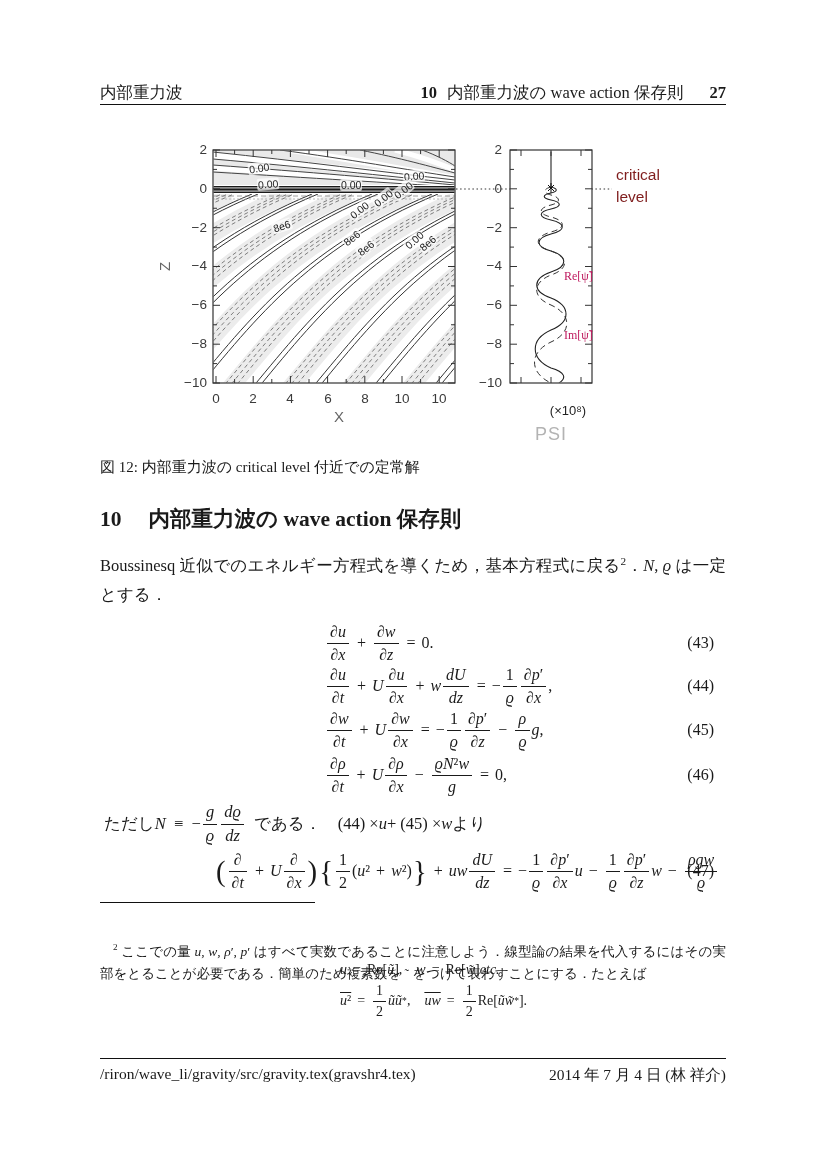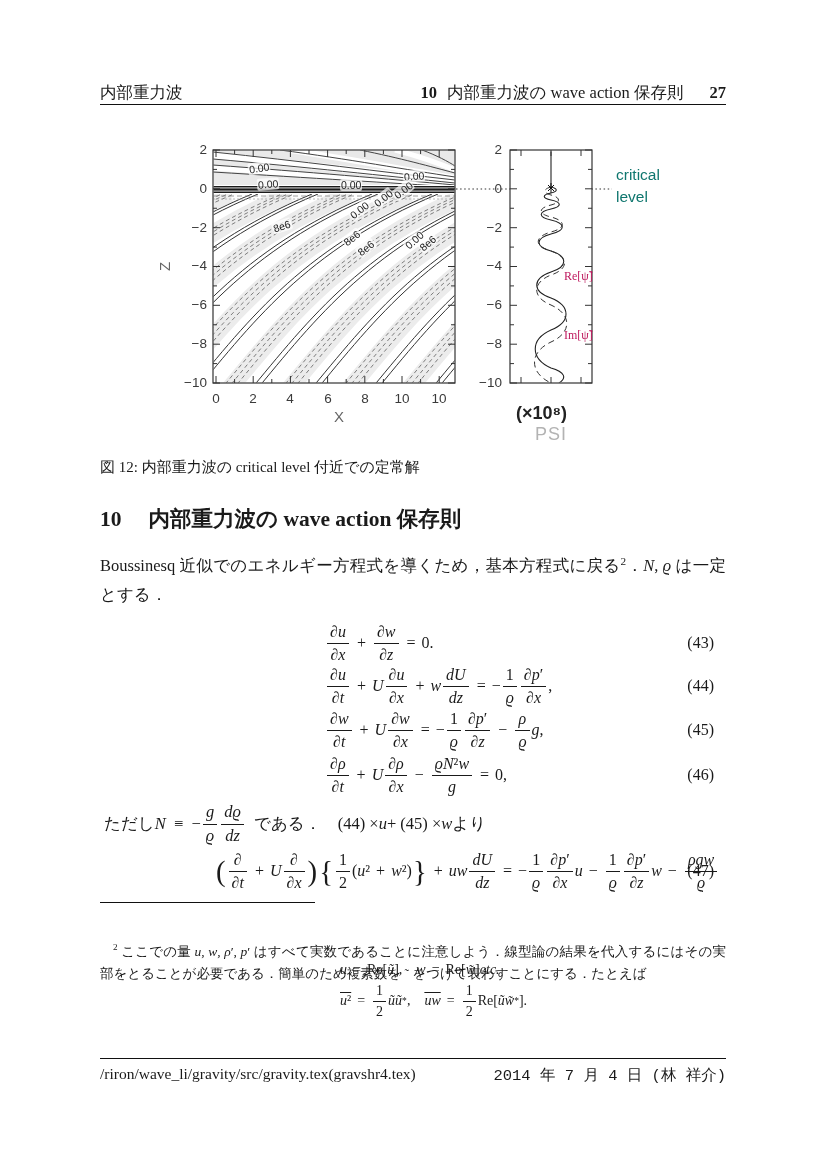--- a/index.html
+++ b/index.html
@@ -14,22 +14,22 @@
   .hrule{position:absolute;left:100px;top:104px;width:626px;border-top:1.4px solid #111;}
   
   .fig{position:absolute;left:160px;top:140px;width:560px;height:312px;}
   .fig .tk{position:absolute;font-family:"Liberation Sans","DejaVu Sans",sans-serif;
            font-size:13.5px;color:#3a3a3a;width:34px;text-align:right;line-height:18px;}
   .fig .tkx{width:22px;text-align:center;}
   .fig .axl{position:absolute;font-family:"Liberation Sans","DejaVu Sans",sans-serif;color:#666;font-size:15px;}
   .fig .clabel{position:absolute;font-family:"Liberation Sans","DejaVu Sans",sans-serif;
                font-size:10.5px;color:#222;background:rgba(255,255,255,.72);padding:0 1px;border-radius:2px;white-space:nowrap;}
   .fig .mathlabel{position:absolute;font-size:12px;color:#be185d;white-space:nowrap;}
-  .fig .crit{position:absolute;font-family:"Liberation Sans","DejaVu Sans",sans-serif;font-size:15.5px;color:#0f766e;}
-  .fig .unit{position:absolute;font-family:"Liberation Sans","DejaVu Sans",sans-serif;font-size:18px;color:#222;width:70px;text-align:left;font-weight:bold;}
+  .fig .crit{position:absolute;font-family:"Liberation Sans","DejaVu Sans",sans-serif;font-size:15.5px;color:#7f1d1d;}
+  .fig .unit{position:absolute;font-family:"Liberation Sans","DejaVu Sans",sans-serif;font-size:13px;color:#222;width:70px;text-align:right;}
   .fig .psi{position:absolute;font-family:"Liberation Sans","DejaVu Sans",sans-serif;font-size:18px;color:#b3b3b3;width:70px;text-align:center;letter-spacing:1px;}
   .fcap{position:absolute;left:100px;top:458px;width:626px;font-size:15px;}
   
   .sec{position:absolute;left:100px;top:504px;width:626px;display:flex;align-items:baseline;font-weight:bold;font-size:21.5px;}
   .sec .sn{margin-right:27px;}
   .para{position:absolute;left:100px;top:551px;width:626px;font-size:16.5px;line-height:1.78;text-align:justify;}
   sup{font-size:68%;}
   i{font-style:italic;}
   
   .eqrow{position:absolute;left:100px;width:626px;display:flex;align-items:center;font-size:16px;}
@@ -41,21 +41,21 @@
   .op{margin:0 6px;}
   .big{font-size:180%;font-weight:300;line-height:1;margin:0 1px;}
   .ovl{text-decoration:overline;}
   
   .fnrule{position:absolute;left:100px;top:902px;width:215px;border-top:1.2px solid #111;}
   .fn{position:absolute;left:100px;top:907px;width:626px;font-size:13.5px;line-height:1.68;text-align:justify;text-indent:13px;margin-top:33px;}
   .fneq{position:absolute;left:100px;width:626px;display:flex;align-items:center;font-size:14px;}
   
   .ftrule{position:absolute;left:100px;top:1058px;width:626px;border-top:1.3px solid #111;}
   .ftr{position:absolute;left:100px;top:1065px;width:626px;display:flex;font-size:15.5px;}
-  .ftr .fr{margin-left:auto;font-family:Liberation Mono, monospace;}
+  .ftr .fr{margin-left:auto;}
 </style>
 </head>
 <body>
 
 <div class="page">
 
   <div class="hdr">
     <span>内部重力波</span>
     <span class="hc">
       <span class="hnum">10</span>

